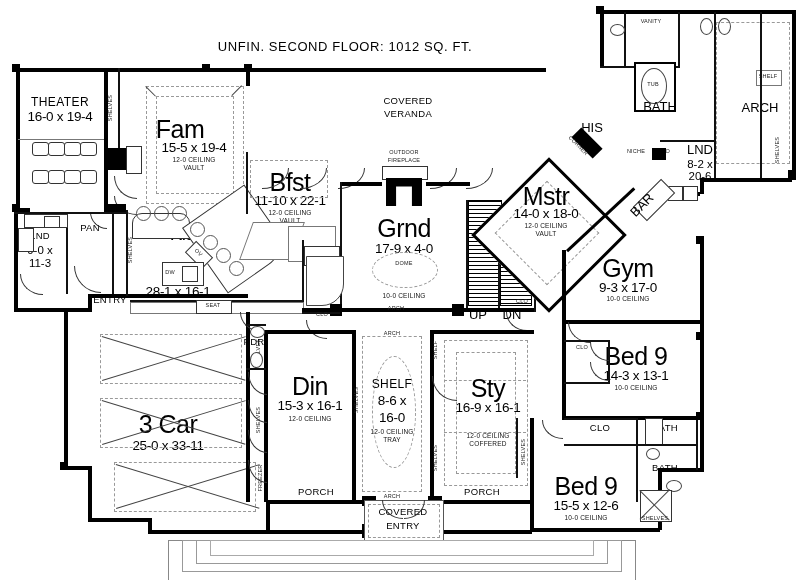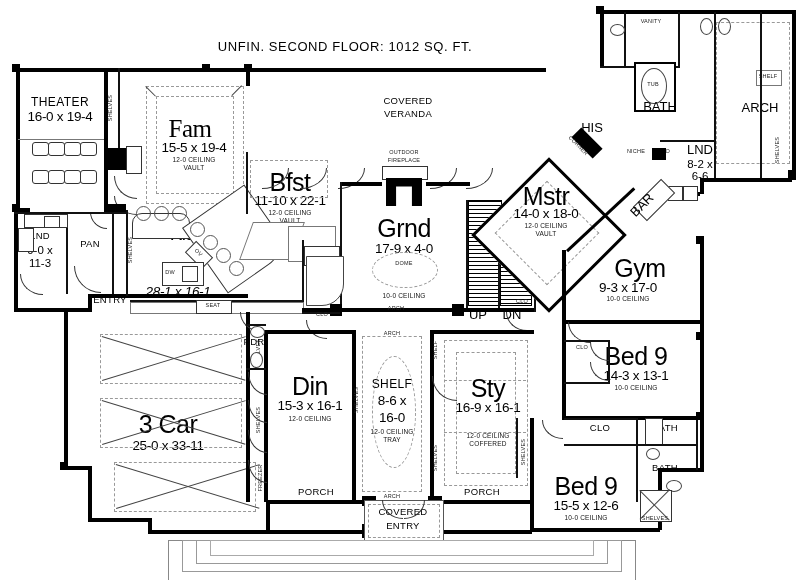--- a/index.html
+++ b/index.html
@@ -115,27 +115,27 @@
   <div class="sw" style="left:114px;top:176px;width:22px;height:22px;"></div>
   <div class="sw" style="left:114px;top:196px;width:22px;height:18px;"></div>
   <div class="fill" style="left:104px;top:204px;width:22px;height:8px;"></div>
   <div class="w iy" style="left:126px;top:210px;height:86px;"></div>
   <div class="lbl tiny vert" style="left:131px;top:250px;">SHELVES</div>
 
   <div class="dash" style="left:146px;top:86px;width:96px;height:116px;"></div>
   <div class="dash" style="left:156px;top:96px;width:76px;height:96px;"></div>
   <div class="diagt" style="left:146px;top:86px;width:14px;transform:rotate(45deg);"></div>
   <div class="diagt" style="left:242px;top:86px;width:14px;transform:rotate(135deg);"></div>
-  <div class="lbl big rmname" style="left:190px;top:129px;font-family:Liberation Serif, serif;">Fam</div>
+  <div class="lbl big rmname" style="left:180px;top:129px;">Fam</div>
   <div class="lbl dim" style="left:194px;top:148px;">15-5 x 19-4</div>
   <div class="lbl ceil" style="left:194px;top:160px;">12-0 CEILING</div>
   <div class="lbl ceil" style="left:194px;top:168px;">VAULT</div>
 
   <div class="lbl med rmname" style="left:180px;top:234px;">Kit</div>
-  <div class="lbl dim" style="left:178px;top:292px;font-style:italic;">28-1 x 16-1</div>
+  <div class="lbl dim" style="left:178px;top:292px;">28-1 x 16-1</div>
 
   <div class="box" style="left:132px;top:213px;width:56px;height:24px;border-radius:10px 10px 0 0;"></div>
   <div class="circ" style="left:136px;top:206px;width:13px;height:13px;"></div>
   <div class="circ" style="left:154px;top:206px;width:13px;height:13px;"></div>
   <div class="circ" style="left:172px;top:206px;width:13px;height:13px;"></div>
   <div class="box" style="left:182px;top:228px;width:74px;height:78px;border-radius:0 0 26px 0;transform:rotate(-35deg);transform-origin:0 0;"></div>
   <div class="circ" style="left:190px;top:222px;width:13px;height:13px;"></div>
   <div class="circ" style="left:203px;top:235px;width:13px;height:13px;"></div>
   <div class="circ" style="left:216px;top:248px;width:13px;height:13px;"></div>
   <div class="circ" style="left:229px;top:261px;width:13px;height:13px;"></div>
@@ -238,33 +238,33 @@
   <div class="lbl small" style="left:760px;top:108px;">ARCH</div>
   <div class="dash" style="left:716px;top:22px;width:72px;height:140px;"></div>
   <div class="boxl" style="left:756px;top:70px;width:24px;height:14px;"></div>
   <div class="lbl tiny" style="left:768px;top:77px;">SHELF</div>
   <div class="w iy" style="left:714px;top:12px;height:166px;"></div>
   <div class="lbl tiny vert" style="left:778px;top:150px;">SHELVES</div>
   <div class="w iy" style="left:760px;top:12px;height:166px;"></div>
 
   <div class="lbl small" style="left:700px;top:150px;">LND</div>
   <div class="lbl dim-s" style="left:700px;top:164px;">8-2 x</div>
-  <div class="lbl dim-s" style="left:700px;top:176px;">6-6</div>
+  <div class="lbl dim-s" style="left:700px;top:176px;">20-6</div>
   <div class="w ix" style="left:660px;top:140px;width:54px;"></div>
   <div class="lbl tiny" style="left:664px;top:152px;">CLO</div>
   <div class="fill" style="left:652px;top:148px;width:14px;height:12px;"></div>
   <div class="lbl tiny" style="left:636px;top:152px;">NICHE</div>
 
   <div class="box" style="left:668px;top:186px;width:13px;height:13px;"></div>
   <div class="box" style="left:683px;top:186px;width:13px;height:13px;"></div>
 
   <div class="box" style="left:634px;top:190px;width:38px;height:18px;transform:rotate(-45deg);"></div>
   <div class="lbl small rot45" style="left:642px;top:205px;">BAR</div>
 
-  <div class="lbl big rmname" style="left:628px;top:268px;margin-left:12px;">Gym</div>
+  <div class="lbl big rmname" style="left:628px;top:268px;">Gym</div>
   <div class="lbl dim" style="left:628px;top:288px;">9-3 x 17-0</div>
   <div class="lbl ceil" style="left:628px;top:299px;">10-0 CEILING</div>
   <div class="w wx" style="left:564px;top:320px;width:140px;"></div>
   <div class="diag" style="left:566px;top:250px;width:92px;transform:rotate(-43deg);"></div>
   <div class="w wy" style="left:562px;top:250px;height:72px;"></div>
   <div class="sw" style="left:568px;top:322px;width:22px;height:20px;"></div>
 
   <div class="lbl big rmname" style="left:636px;top:356px;">Bed 9</div>
   <div class="lbl dim" style="left:636px;top:376px;">14-3 x 13-1</div>
   <div class="lbl ceil" style="left:636px;top:388px;">10-0 CEILING</div>
@@ -372,21 +372,21 @@
   <div class="lbl tiny vert" style="left:261px;top:478px;">FREEZER</div>
 
   <div class="lbl cap-s" style="left:40px;top:236px;">LND</div>
   <div class="lbl dim-s" style="left:40px;top:250px;">9-0 x</div>
   <div class="lbl dim-s" style="left:40px;top:263px;">11-3</div>
   <div class="w iy" style="left:66px;top:212px;height:82px;"></div>
   <div class="box" style="left:24px;top:214px;width:42px;height:12px;"></div>
   <div class="box" style="left:44px;top:216px;width:14px;height:10px;"></div>
   <div class="box" style="left:18px;top:228px;width:14px;height:22px;"></div>
   <div class="sw" style="left:20px;top:274px;width:22px;height:20px;"></div>
-  <div class="lbl cap-s" style="left:90px;top:244px;">PAN</div>
+  <div class="lbl cap-s" style="left:90px;top:228px;">PAN</div>
   <div class="w iy" style="left:112px;top:212px;height:82px;"></div>
   <div class="sw" style="left:74px;top:266px;width:26px;height:26px;"></div>
   <div class="sw" style="left:90px;top:212px;width:16px;height:16px;"></div>
   <div class="w ix" style="left:14px;top:212px;width:112px;"></div>
 
   <div class="lbl cap-s" style="left:316px;top:492px;">PORCH</div>
   <div class="lbl cap-s" style="left:482px;top:492px;">PORCH</div>
   <div class="w wx" style="left:266px;top:530px;width:100px;"></div>
   <div class="w wx" style="left:440px;top:530px;width:92px;"></div>
   <div class="fill" style="left:362px;top:524px;width:14px;height:14px;"></div>

